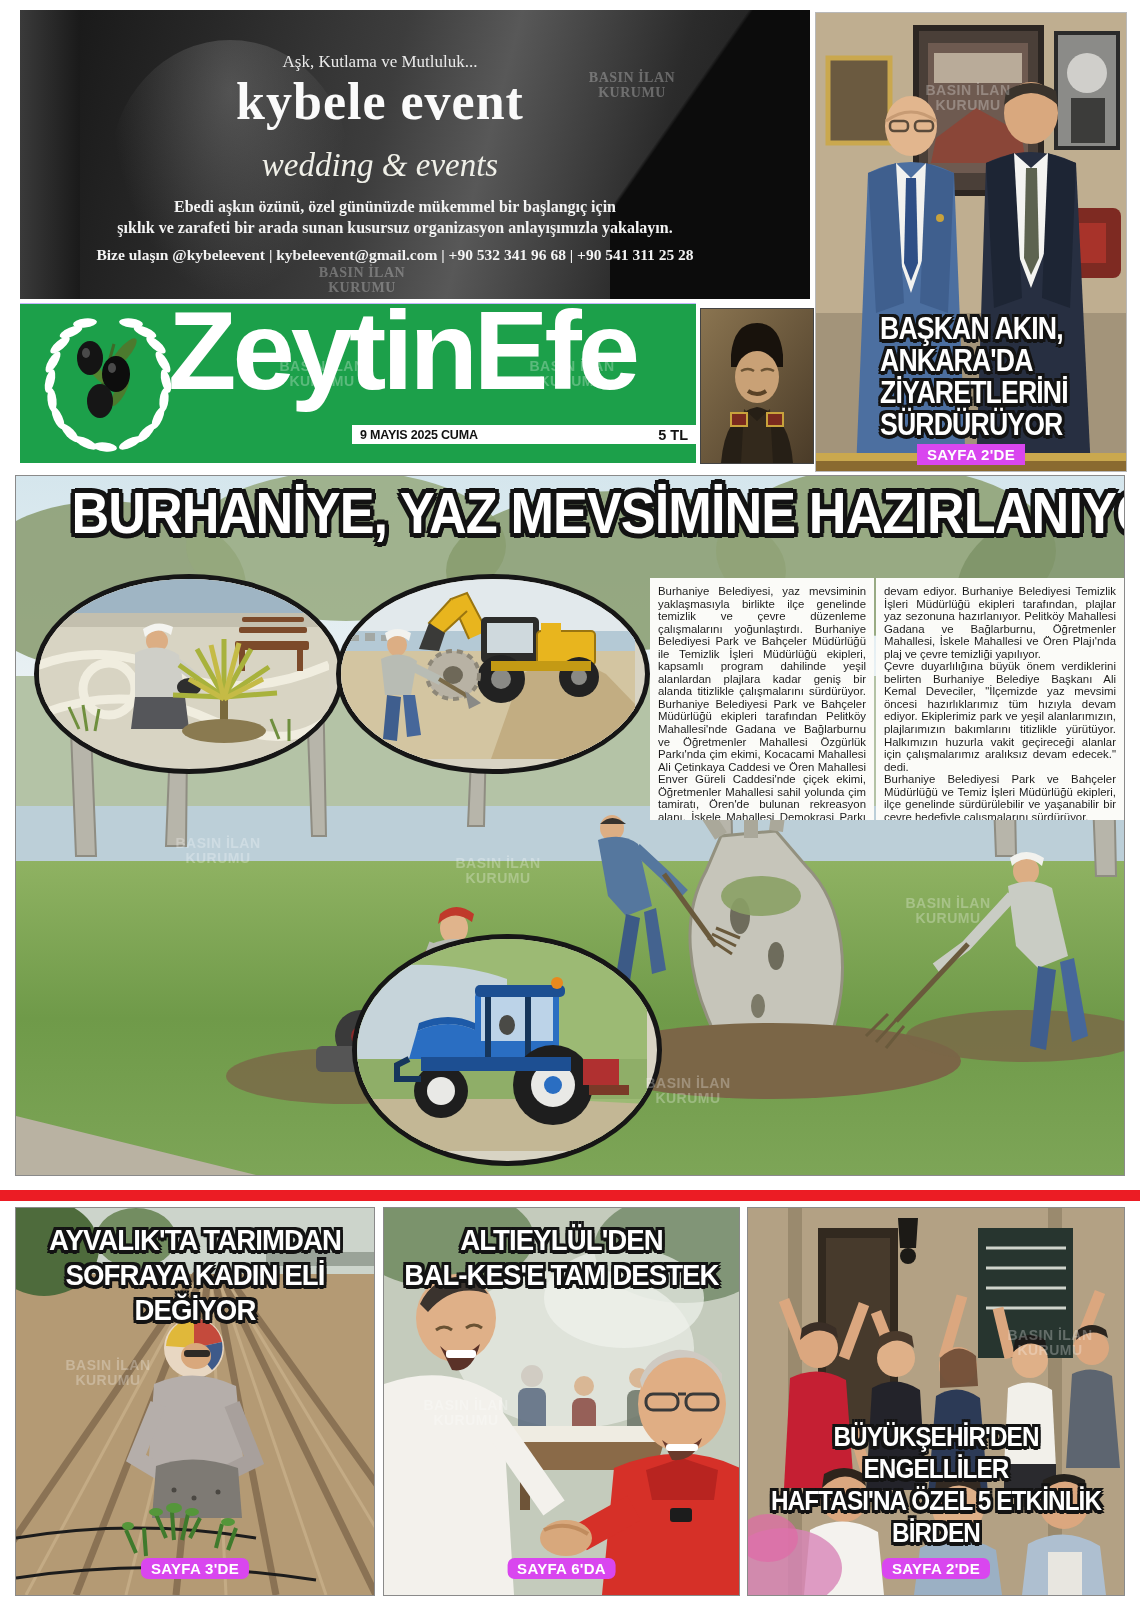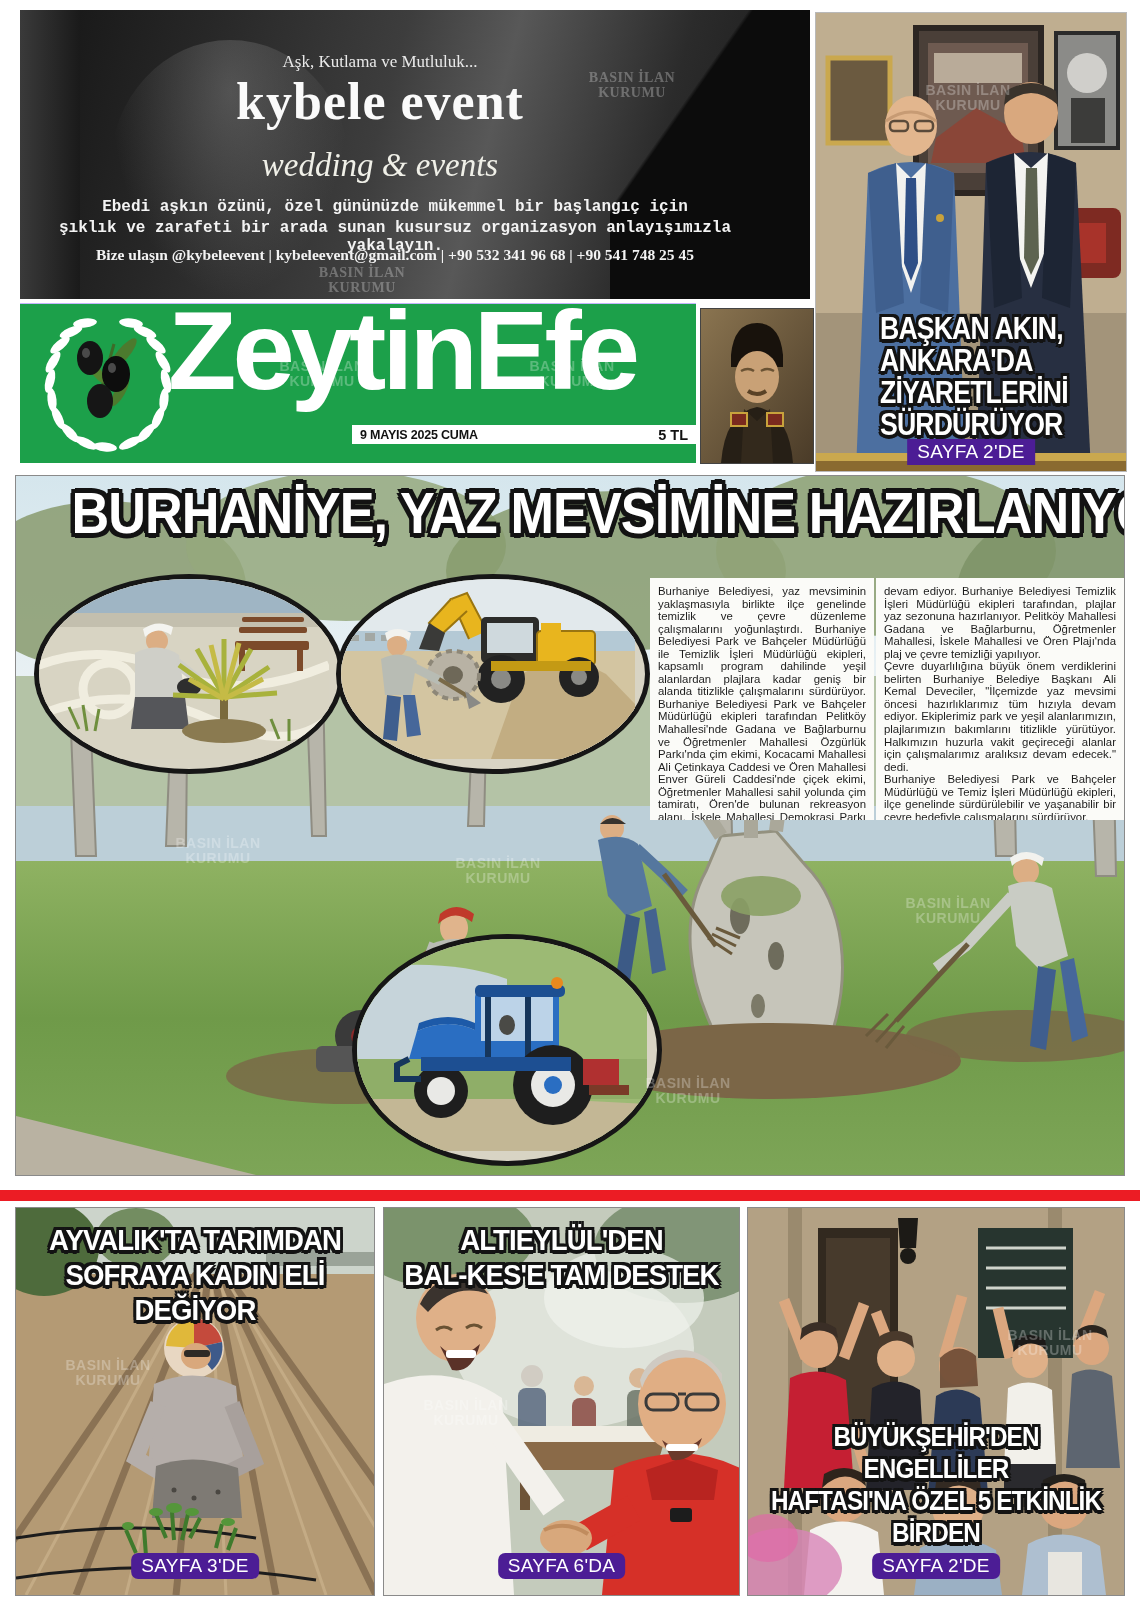--- a/index.html
+++ b/index.html
@@ -10,36 +10,36 @@
   .wm{position:absolute;width:104px;text-align:center;font-weight:700;font-size:14px;
       line-height:15px;letter-spacing:.5px;color:rgba(255,255,255,.28);pointer-events:none;
       text-transform:uppercase;z-index:30;}
   
   .hl{color:#fff;font-weight:800;
       text-shadow:-3px -3px 0 #131313,3px -3px 0 #131313,-3px 3px 0 #131313,3px 3px 0 #131313,
                   0 -3px 0 #131313,0 3px 0 #131313,-3px 0 0 #131313,3px 0 0 #131313,
                   0 4px 0 #131313;}
   .hl-big{text-shadow:-4px -4px 0 #131313,4px -4px 0 #131313,-4px 4px 0 #131313,4px 4px 0 #131313,
                   0 -5px 0 #131313,0 5px 0 #131313,-5px 0 0 #131313,5px 0 0 #131313;}
-  .badge{position:absolute;background:#4c1d95;color:#fff;font-weight:400;font-size:19px;
+  .badge{position:absolute;background:#d946ef;color:#fff;font-weight:700;font-size:15px;
          padding:2px 10px;letter-spacing:.3px;z-index:25;white-space:nowrap;}
   
   .top-ad{left:20px;top:10px;width:790px;height:289px;color:#f2f2f2;text-align:center;
           background:linear-gradient(105deg,#141414 0%,#272727 22%,#3d3d3d 45%,#585858 58%,#2b2b2b 78%,#161616 100%);
           font-family:"Liberation Serif",serif;overflow:hidden;}
   .top-ad .groom{position:absolute;right:-60px;top:0;width:260px;height:289px;
           background:linear-gradient(125deg,transparent 30%,#0c0c0c 31%);}
   .top-ad .veil{position:absolute;left:90px;top:30px;width:240px;height:259px;border-radius:50% 50% 0 0;
           background:radial-gradient(ellipse at 50% 20%,rgba(200,200,200,.25),transparent 70%);}
   .top-ad .mirror{position:absolute;left:0;top:0;width:60px;height:289px;
           background:linear-gradient(90deg,#3a3a3a,#1a1a1a);}
   .ad-tagline{position:absolute;left:0;right:70px;top:42px;font-size:17px;color:#e9e9e9;}
   .ad-brand{position:absolute;left:0;right:70px;top:62px;font-size:52px;font-weight:700;color:#fafafa;letter-spacing:1px;}
   .ad-subtitle{position:absolute;left:0;right:70px;top:137px;font-size:33px;font-style:italic;color:#f0f0e8;}
-  .ad-line{position:absolute;left:0;right:40px;font-size:16px;font-weight:700;color:#f3f3f3;font-family:Liberation Mono, monospace;}
+  .ad-line{position:absolute;left:0;right:40px;font-size:16px;font-weight:700;color:#f3f3f3;}
   .ad-contact{position:absolute;left:0;right:40px;top:236px;font-size:15.5px;font-weight:700;color:#f3f3f3;}
   
   .story-right{left:815px;top:12px;width:310px;height:458px;overflow:hidden;border:1px solid #b9b9b9;}
   .right-headline{position:absolute;left:64px;top:300px;margin:0;font-size:31px;line-height:32px;
           letter-spacing:-1px;transform:scaleX(.86);transform-origin:left;z-index:20;white-space:nowrap;}
   
   .masthead{left:20px;top:303px;width:676px;height:159px;background:#1ca04a;border-top:1px solid #c4b5fd;
             overflow:visible;z-index:10;}
   .paper-title{position:absolute;left:148px;top:-18px;margin:0;font-size:112px;font-weight:800;
                color:#fff;letter-spacing:-4px;z-index:12;}
@@ -86,21 +86,21 @@
 
   <section class="abs top-ad">
     <div class="mirror"></div>
     <div class="veil"></div>
     <div class="groom"></div>
     <div class="ad-tagline">Aşk, Kutlama ve Mutluluk...</div>
     <div class="ad-brand">kybele event</div>
     <div class="ad-subtitle">wedding &amp; events</div>
     <div class="ad-line" style="top:188px;">Ebedi aşkın özünü, özel gününüzde mükemmel bir başlangıç için</div>
     <div class="ad-line" style="top:209px;">şıklık ve zarafeti bir arada sunan kusursuz organizasyon anlayışımızla yakalayın.</div>
-    <div class="ad-contact">Bize ulaşın @kybeleevent | kybeleevent@gmail.com | +90 532 341 96 68 | +90 541 748 25 45</div>
+    <div class="ad-contact">Bize ulaşın @kybeleevent | kybeleevent@gmail.com | +90 532 341 96 68 | +90 541 311 25 28</div>
     <span class="wm" style="left:290px;top:255px;">BASIN İLAN KURUMU</span>
     <span class="wm" style="left:560px;top:60px;">BASIN İLAN KURUMU</span>
   </section>
 
   <section class="abs story-right">
     <svg width="310" height="458" viewBox="0 0 310 458">
       <defs>
         <linearGradient id="wall" x1="0" y1="0" x2="0" y2="1">
           <stop offset="0" stop-color="#c8b698"></stop>
             <stop offset="1" stop-color="#96členov" stop-opacity="0"></stop>

